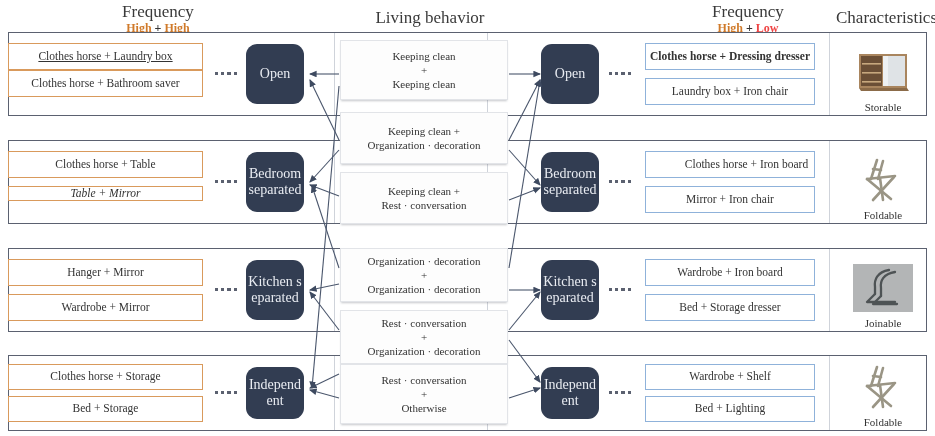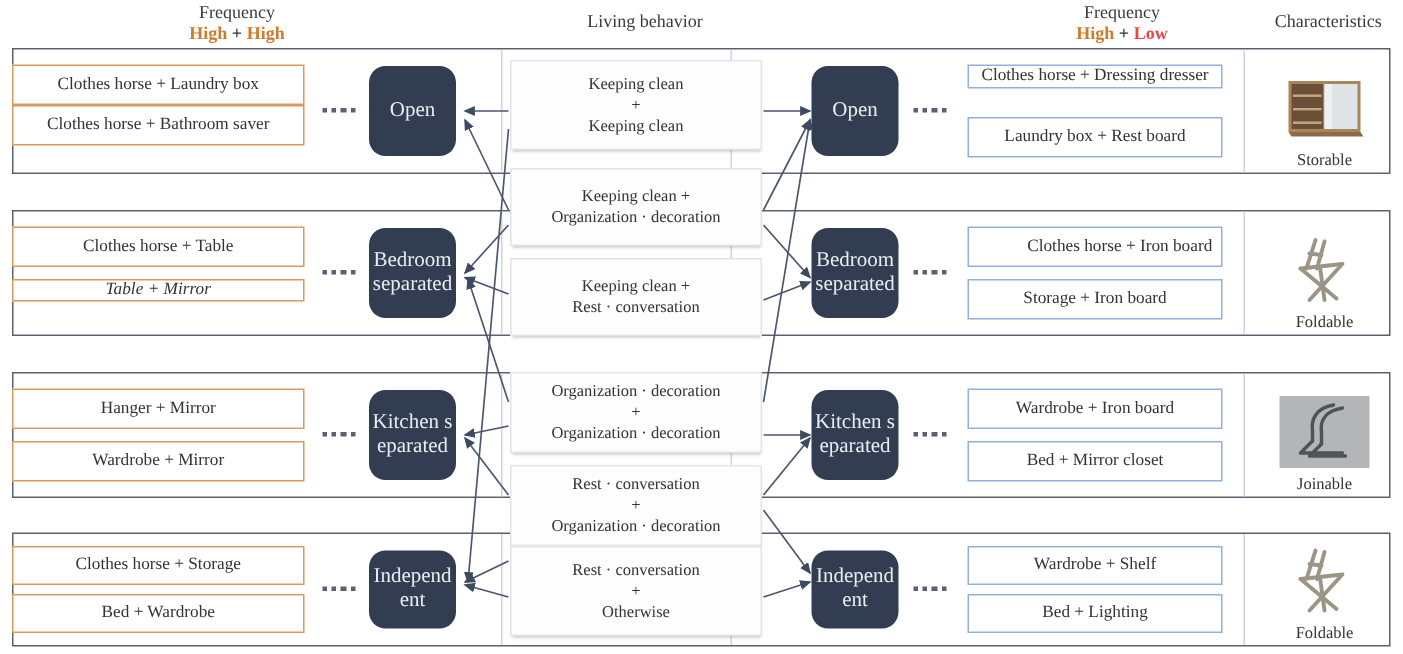--- a/index.html
+++ b/index.html
@@ -6,21 +6,21 @@
   html, body {
     width: 935px; height: 436px;
     background: #ffffff;
     font-family: "Liberation Serif", "DejaVu Serif", serif;
     overflow: hidden;
   }
   #root { position: relative; width: 935px; height: 436px; }
 
   
   .hdr { position: absolute; text-align: center; line-height: 1.12; }
-  .hdr .t1 { font-size: 12px; color: #3a3a3a; display: block; }
+  .hdr .t1 { font-size: 17px; color: #3a3a3a; display: block; }
   .hdr .t2 { font-size: 12px; display: block; margin-top: 1px; font-weight: 600;}
   .hi { color: #d07a2a; }
   .lo { color: #ef4444; }
   .pl { color: #333333; }
 
   #hdr-left   { left: 58px;  top: 2px;  width: 200px; }
   #hdr-center { left: 330px; top: 8px;  width: 200px; }
   #hdr-right  { left: 648px; top: 2px;  width: 200px; }
   #hdr-char   { left: 836px; top: 8px;  width: 99px; }
 
@@ -169,38 +169,38 @@
       <path d="M509,150 L540,185"></path>
       <path d="M509,200 L540,188"></path>
       <path d="M509,268 L540,80"></path>
       <path d="M509,290 L540,290"></path>
       <path d="M509,330 L540,292"></path>
       <path d="M509,340 L540,382"></path>
       <path d="M509,398 L540,388"></path>
     </g>
   </svg>
 
-<div class="pairbox pair-left" style="top: 43px; height: 27px;">Clothes horse + Laundry box</div>
+<div class="pairbox pair-left" style="top: 43px; height: 27px; text-decoration: underline;">Clothes horse + Laundry box</div>
     <div class="pairbox pair-left" style="top: 70px; height: 27px;">Clothes horse + Bathroom saver</div>
     <div class="dots" style="left: 215px; top: 72px;">
       <i></i>
       <i></i>
       <i></i>
       <i></i>
     </div>
     <div class="node" style="left: 246px; width: 58px; top: 44px; height: 60px;">Open</div>
     <div class="node" style="left: 541px; width: 58px; top: 44px; height: 60px;">Open</div>
     <div class="dots" style="left: 609px; top: 72px;">
       <i></i>
       <i></i>
       <i></i>
       <i></i>
     </div>
-    <div class="pairbox pair-right" style="left: 645px; width: 170px; top: 43px; height: 16px;">Clothes horse + Dressing dresser</div>
-    <div class="pairbox pair-right" style="left: 645px; width: 170px; top: 78px; height: 27px;">Laundry box + Rest board</div>
+    <div class="pairbox pair-right" style="left: 645px; width: 170px; top: 43px; height: 27px; font-weight: bold;">Clothes horse + Dressing dresser</div>
+    <div class="pairbox pair-right" style="left: 645px; width: 170px; top: 78px; height: 27px;">Laundry box + Iron chair</div>
     <div class="char" style="top: 35px; height: 78px; font-family: Liberation Serif, serif;">
       <div class="thumb"><svg viewBox="0 0 72 56" width="72" height="56">
           <rect x="12" y="10" width="48" height="34" fill="#a9855e"></rect>
           <rect x="14" y="12" width="21" height="30" fill="#6b4f36"></rect>
           <rect x="15" y="19" width="19" height="1.6" fill="#c7a87e"></rect>
           <rect x="15" y="28" width="19" height="1.6" fill="#c7a87e"></rect>
           <rect x="15" y="37" width="19" height="1.6" fill="#c7a87e"></rect>
           <rect x="36" y="12" width="22" height="30" fill="#dfe3e6"></rect>
           <rect x="36" y="12" width="5" height="30" fill="#eef1f3"></rect>
           <polygon points="12,44 60,44 62,47 14,47" fill="#8b6b49"></polygon>
@@ -217,21 +217,21 @@
     </div>
     <div class="node" style="left: 246px; width: 58px; top: 152px; height: 60px;">Bedroom separated</div>
     <div class="node" style="left: 541px; width: 58px; top: 152px; height: 60px;">Bedroom separated</div>
     <div class="dots" style="left: 609px; top: 180px;">
       <i></i>
       <i></i>
       <i></i>
       <i></i>
     </div>
     <div class="pairbox pair-right" style="left: 645px; width: 170px; top: 151px; height: 27px; padding-left: 36px;">Clothes horse + Iron board</div>
-    <div class="pairbox pair-right" style="left: 645px; width: 170px; top: 186px; height: 27px;">Storage + Iron board</div>
+    <div class="pairbox pair-right" style="left: 645px; width: 170px; top: 186px; height: 27px;">Mirror + Iron chair</div>
     <div class="char" style="top: 143px; height: 78px;">
       <div class="thumb"><svg viewBox="0 0 72 56" width="72" height="56">
           <g stroke="#9a9585" stroke-width="2.6" fill="none" stroke-linecap="round">
             <path d="M30,8 L24,27"></path>
             <path d="M36,9 L31,27"></path>
             <path d="M26,17 L34,18"></path>
             <path d="M20,27 L48,24"></path>
             <path d="M20,27 L44,47"></path>
             <path d="M47,25 L26,48"></path>
             <path d="M33,26 L36,48"></path>
@@ -249,35 +249,35 @@
     </div>
     <div class="node" style="left: 246px; width: 58px; top: 260px; height: 60px;">Kitchen separated</div>
     <div class="node" style="left: 541px; width: 58px; top: 260px; height: 60px;">Kitchen separated</div>
     <div class="dots" style="left: 609px; top: 288px;">
       <i></i>
       <i></i>
       <i></i>
       <i></i>
     </div>
     <div class="pairbox pair-right" style="left: 645px; width: 170px; top: 259px; height: 27px;">Wardrobe + Iron board</div>
-    <div class="pairbox pair-right" style="left: 645px; width: 170px; top: 294px; height: 27px;">Bed + Mirror closet</div>
+    <div class="pairbox pair-right" style="left: 645px; width: 170px; top: 294px; height: 27px;">Bed + Storage dresser</div>
     <div class="char" style="top: 251px; height: 78px;">
       <div class="thumb"><svg viewBox="0 0 72 56" width="72" height="56">
           <rect x="6" y="4" width="60" height="48" fill="#b3b5b6"></rect>
           <g stroke="#4e5355" stroke-width="2.3" fill="none" stroke-linecap="round" stroke-linejoin="round">
             <path d="M42,10 C30,12 27,20 28,27 L28,34"></path>
             <path d="M48,12 C36,14 33,21 34,28 L34,36"></path>
             <path d="M28,34 L20,42 L48,42"></path>
             <path d="M34,36 L26,44 L50,44"></path>
           </g>
         </svg></div>
       <div class="cap">Joinable</div>
     </div>
     <div class="pairbox pair-left" style="top: 364px; height: 26px;">Clothes horse + Storage</div>
-    <div class="pairbox pair-left" style="top: 396px; height: 26px;">Bed + Wardrobe</div>
+    <div class="pairbox pair-left" style="top: 396px; height: 26px;">Bed + Storage</div>
     <div class="dots" style="left: 215px; top: 391px;">
       <i></i>
       <i></i>
       <i></i>
       <i></i>
     </div>
     <div class="node" style="left: 246px; width: 58px; top: 367px; height: 52px;">Independent</div>
     <div class="node" style="left: 541px; width: 58px; top: 367px; height: 52px;">Independent</div>
     <div class="dots" style="left: 609px; top: 391px;">
       <i></i>

